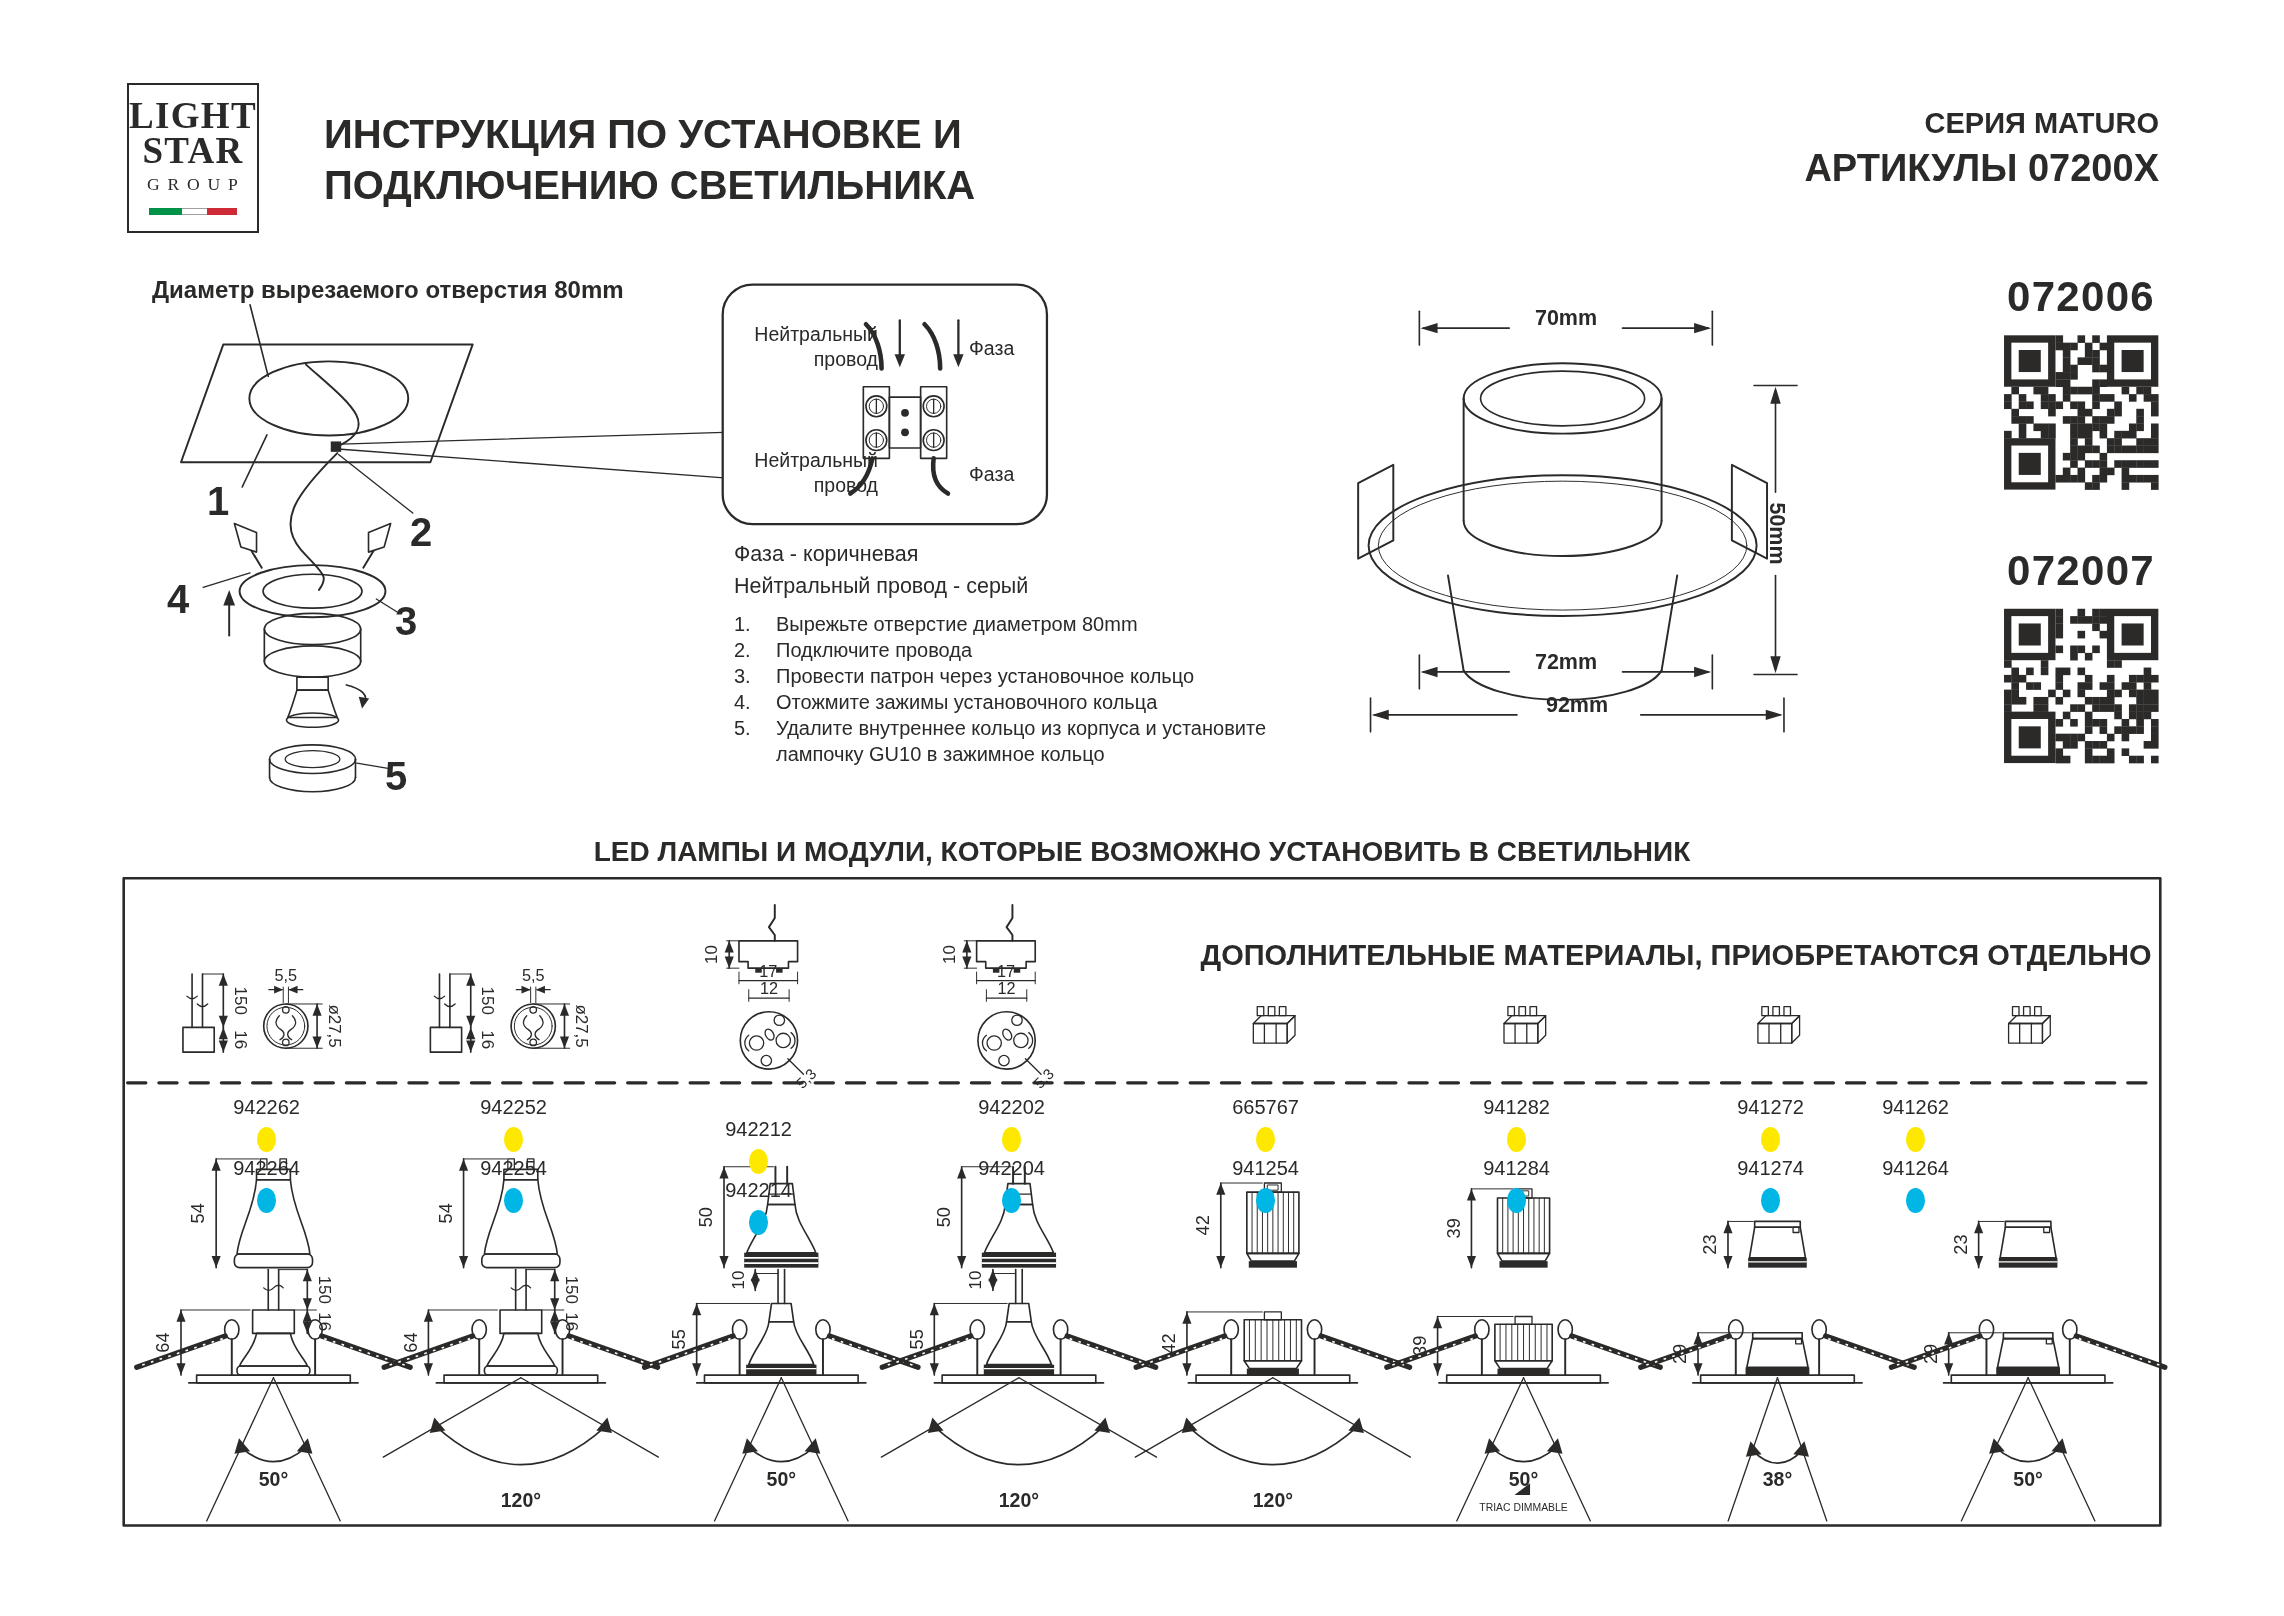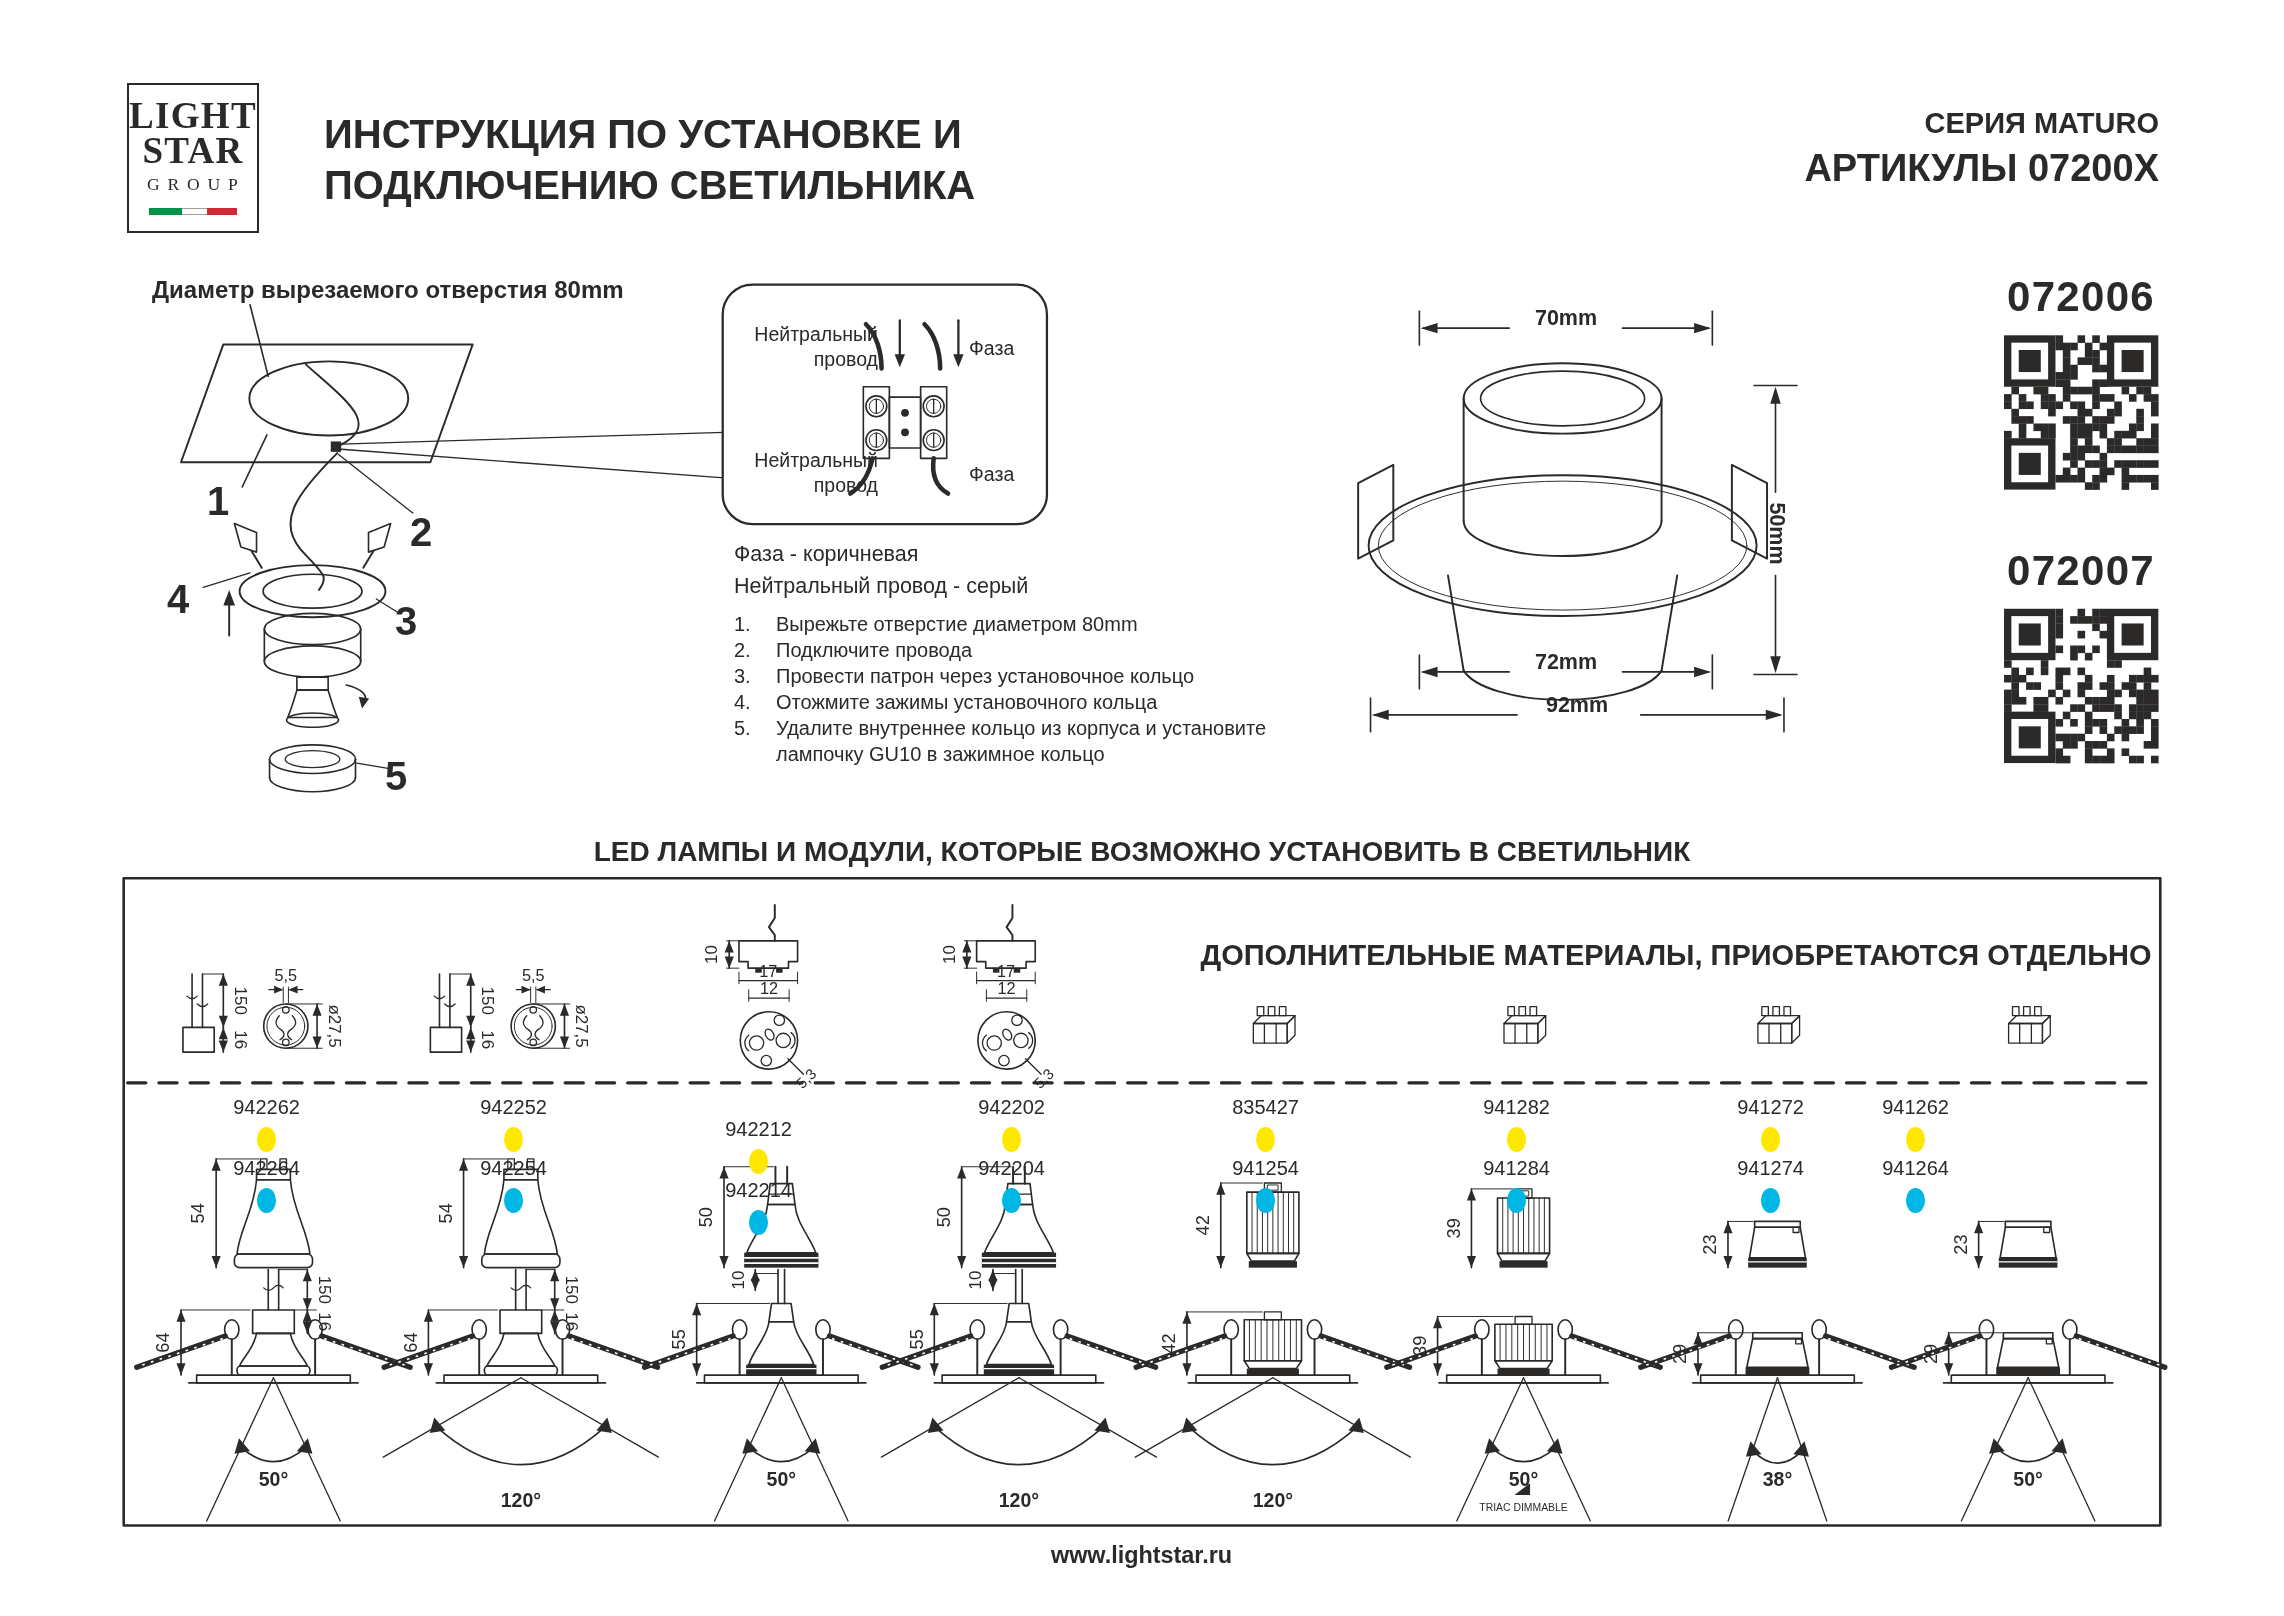--- a/index.html
+++ b/index.html
@@ -1134,21 +1134,21 @@
           <span>942202</span>
           <span class="dot" style="background: rgb(255, 232, 0);"></span>
         </div>
         <div class="code-row">
           <span>942204</span>
           <span class="dot" style="background: rgb(0, 182, 228);"></span>
         </div>
       </div>
       <div class="codes" style="left: 1175px; top: 1096px;">
         <div class="code-row">
-          <span>835427</span>
+          <span>665767</span>
           <span class="dot" style="background: rgb(255, 232, 0);"></span>
         </div>
         <div class="code-row">
           <span>941254</span>
           <span class="dot" style="background: rgb(0, 182, 228);"></span>
         </div>
       </div>
       <div class="codes" style="left: 1426px; top: 1096px;">
         <div class="code-row">
           <span>941282</span>
@@ -1174,16 +1174,15 @@
           <span>941262</span>
           <span class="dot" style="background: rgb(255, 232, 0);"></span>
         </div>
         <div class="code-row">
           <span>941264</span>
           <span class="dot" style="background: rgb(0, 182, 228);"></span>
         </div>
       </div>
     </div>
 
-<div class="abs footer" style="left:816px;top:1542px;width:651px;">www.lightstar.ru</div>
 
 </div>
 
 
 </body></html>

